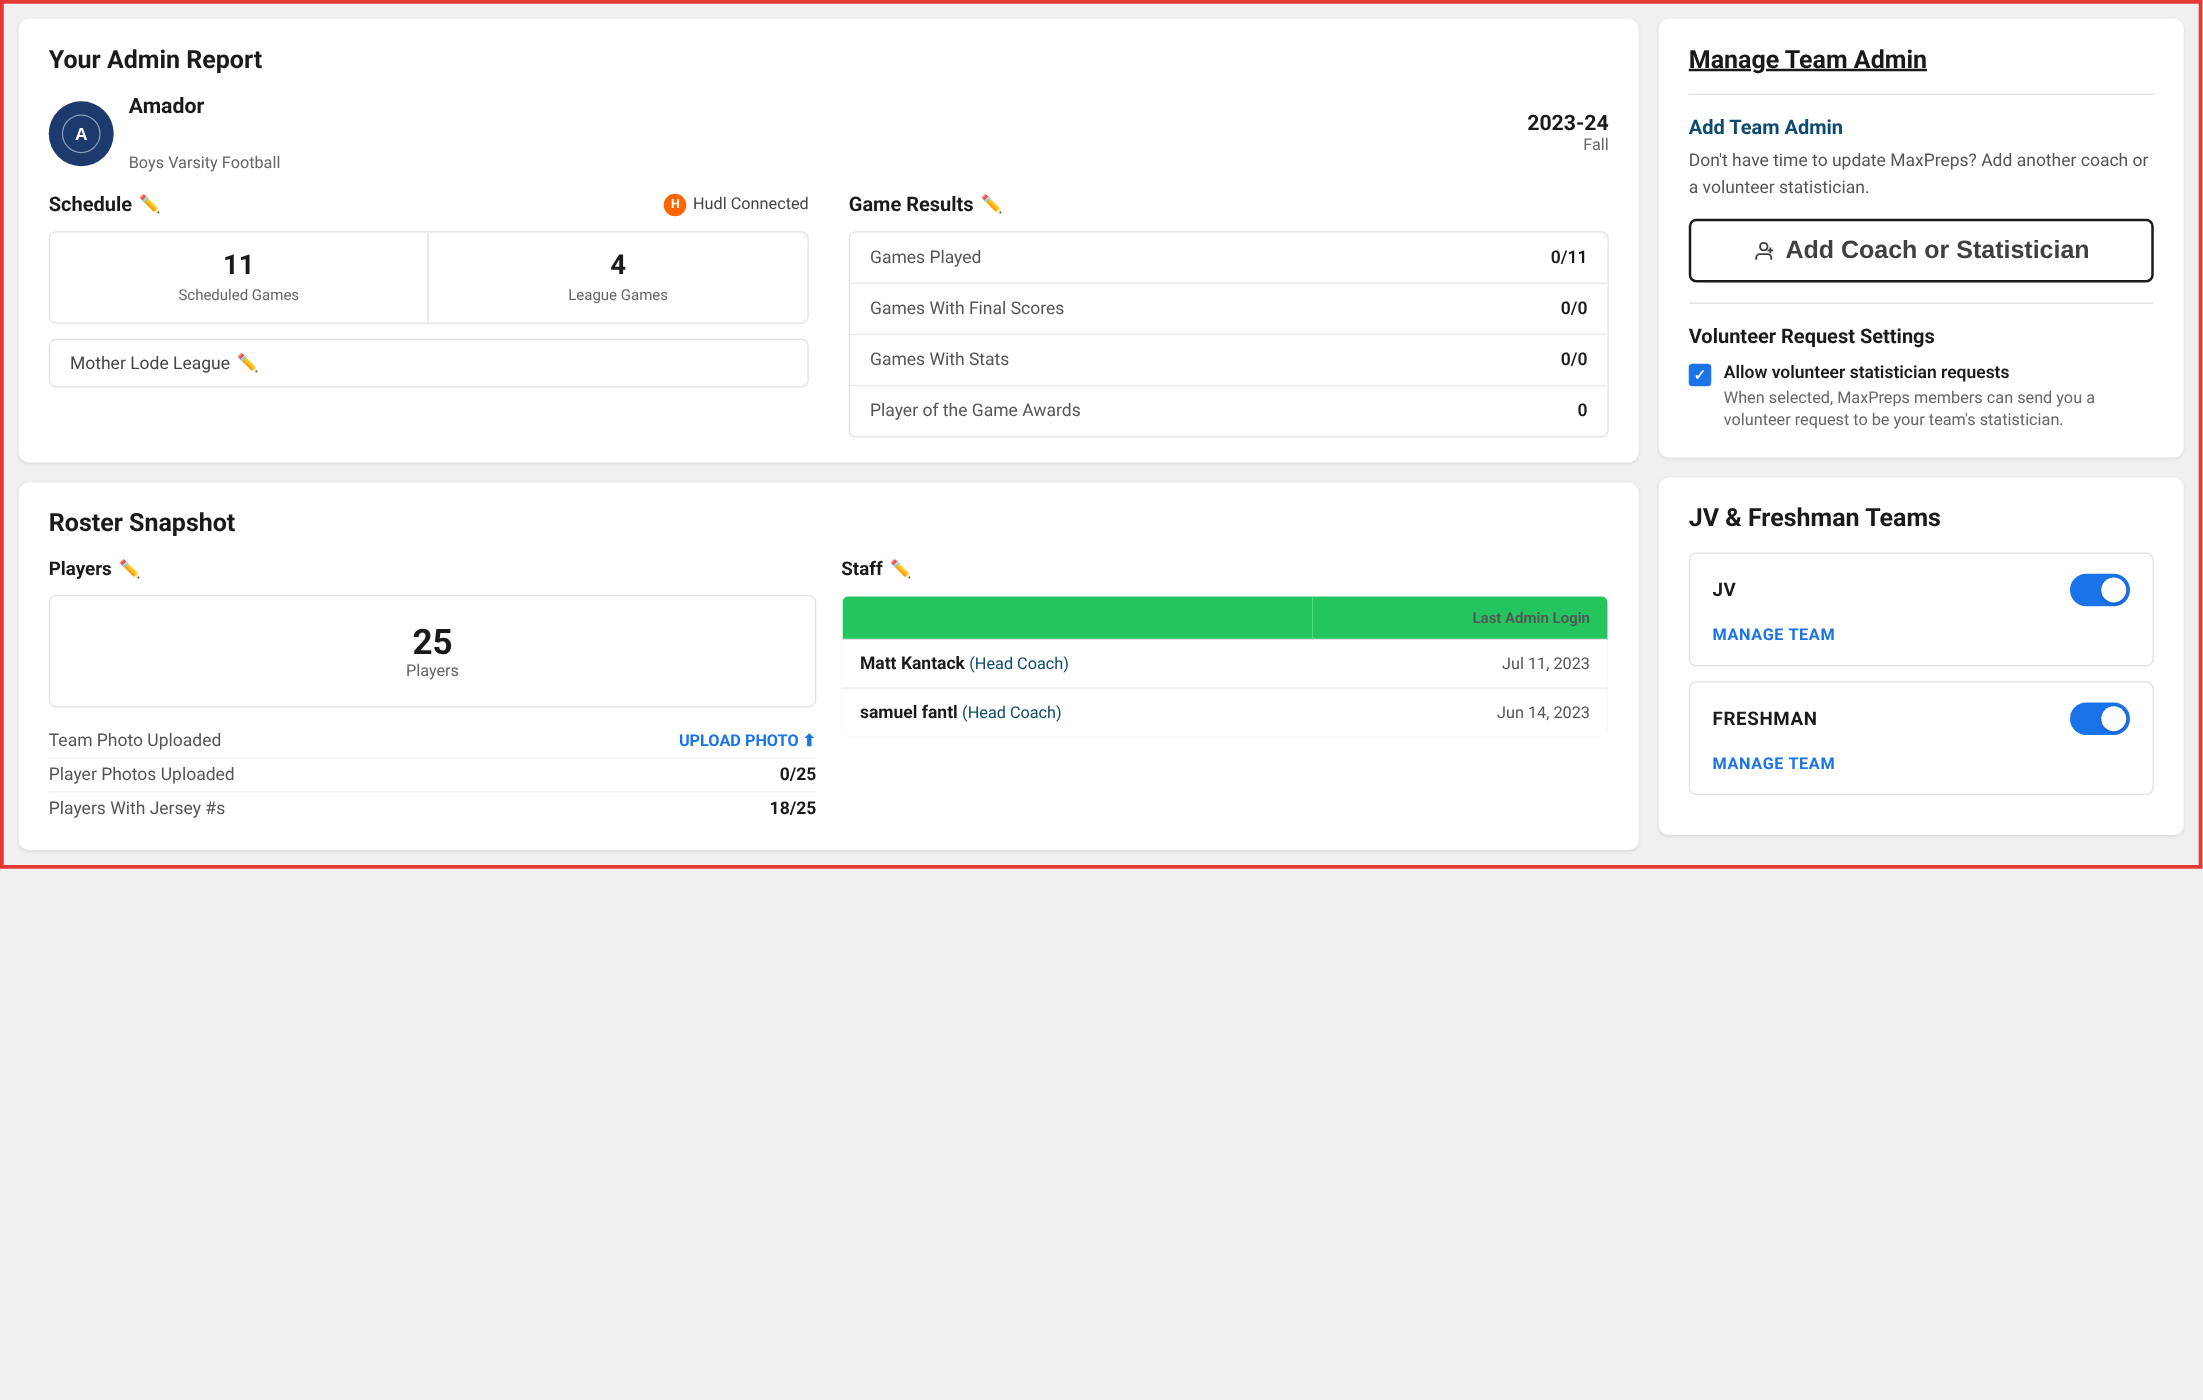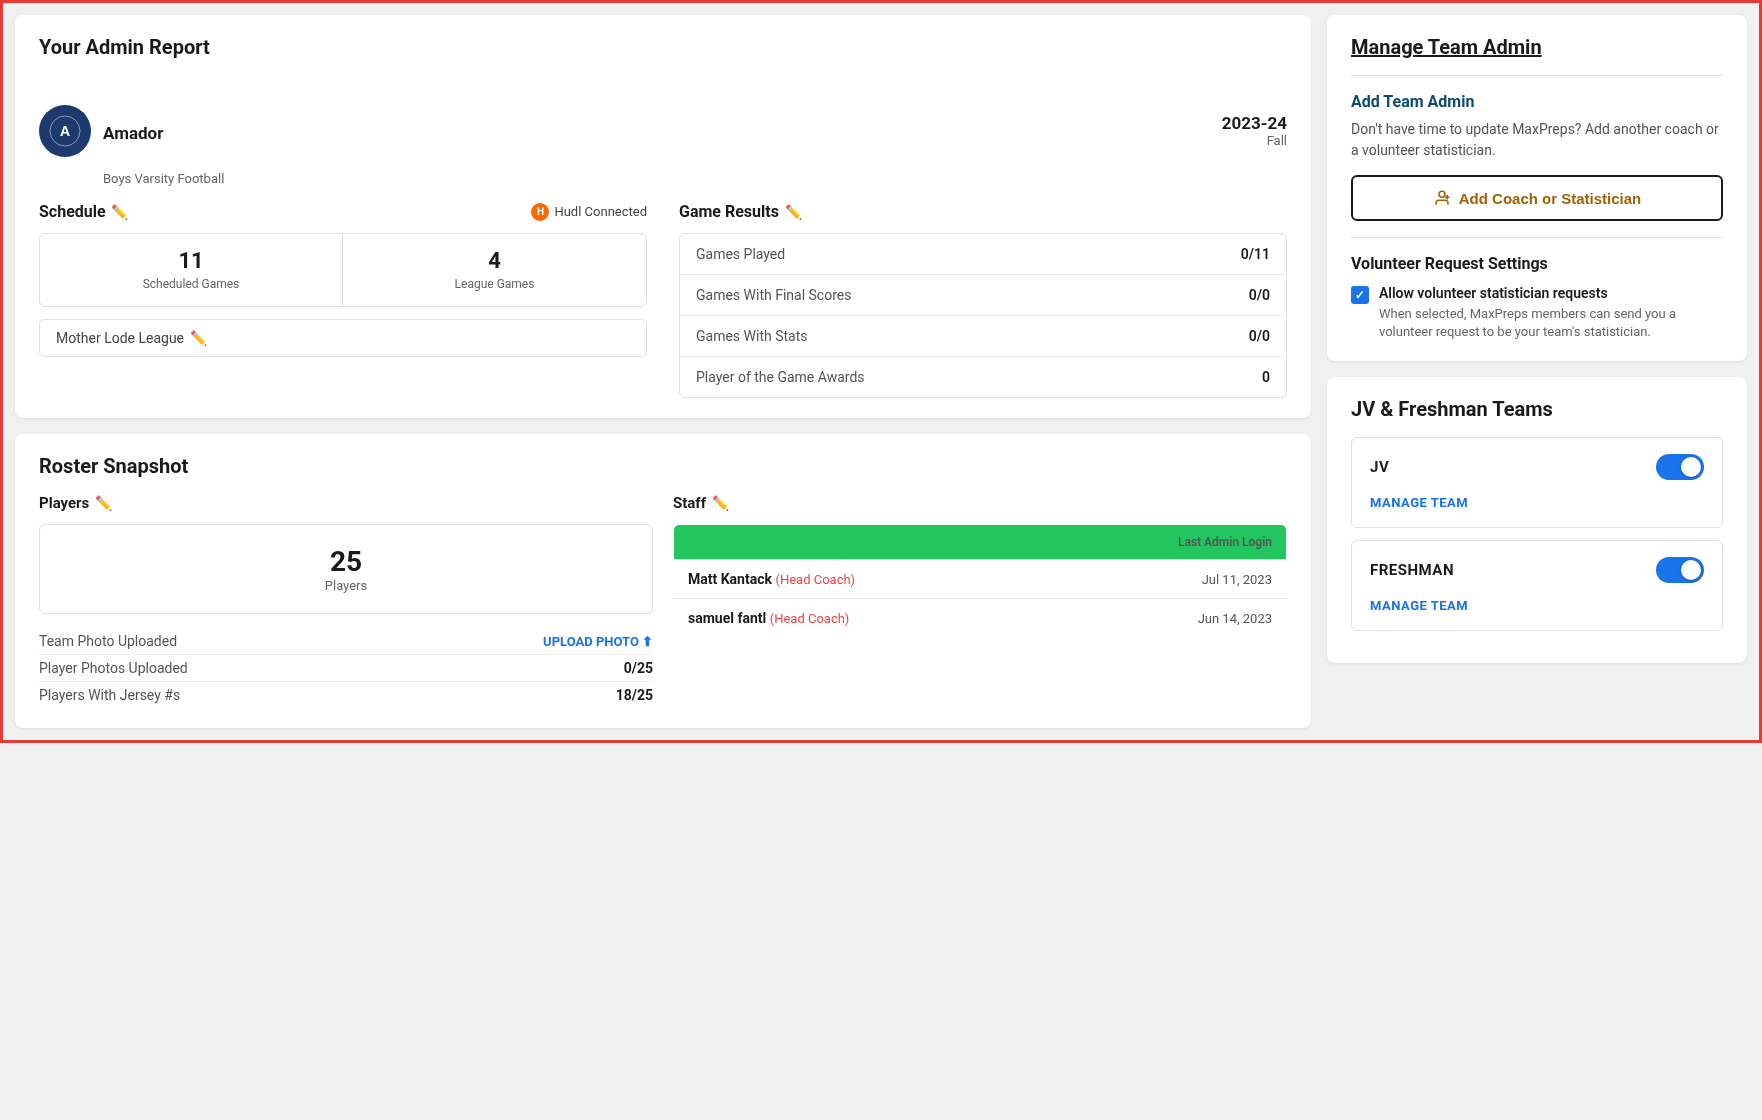--- a/index.html
+++ b/index.html
@@ -51,21 +51,20 @@
       justify-content: center;
       color: #fff;
       font-size: 22px;
       font-weight: 700;
       flex-shrink: 0;
     }
     .team-name {
       font-size: 17px;
       font-weight: 700;
       color: #1a1a1a;
-      margin-top: 48px;
     }
     .team-subtitle {
       font-size: 13px;
       color: #666;
       margin-top: 28px;
     }
     .season-info {
       margin-left: auto;
       text-align: right;
     }
@@ -260,21 +259,21 @@
     }
     .staff-table th:first-child { text-align: left; }
     .staff-table td {
       padding: 11px 14px;
       font-size: 14px;
       color: #1a1a1a;
       border-bottom: 1px solid #e8e8e8;
     }
     .staff-table tr:last-child td { border-bottom: none; }
     .staff-table td:last-child { text-align: right; color: #555; font-size: 13px; }
-    .staff-role { color: #ef4444; font-size: 13px; }
+    .staff-role { color: #0c4a6e; font-size: 13px; }
 
     
     .manage-title {
       font-size: 20px;
       font-weight: 700;
       color: #1a1a1a;
       margin-bottom: 16px;
       text-decoration: underline;
     }
     .add-admin-heading {
@@ -292,23 +291,23 @@
     .add-coach-btn {
       display: flex;
       align-items: center;
       justify-content: center;
       gap: 8px;
       width: 100%;
       padding: 12px;
       border: 2px solid #1a1a1a;
       border-radius: 6px;
       background: #fff;
-      font-size: 15px;
+      font-size: 20px;
       font-weight: 600;
-      color: #a16207;
+      color: #404040;
       cursor: pointer;
       margin-bottom: 4px;
     }
 
     .divider { height: 1px; background: #e0e0e0; margin: 16px 0; }
 
     .volunteer-heading {
       font-size: 16px;
       font-weight: 700;
       color: #1a1a1a;

